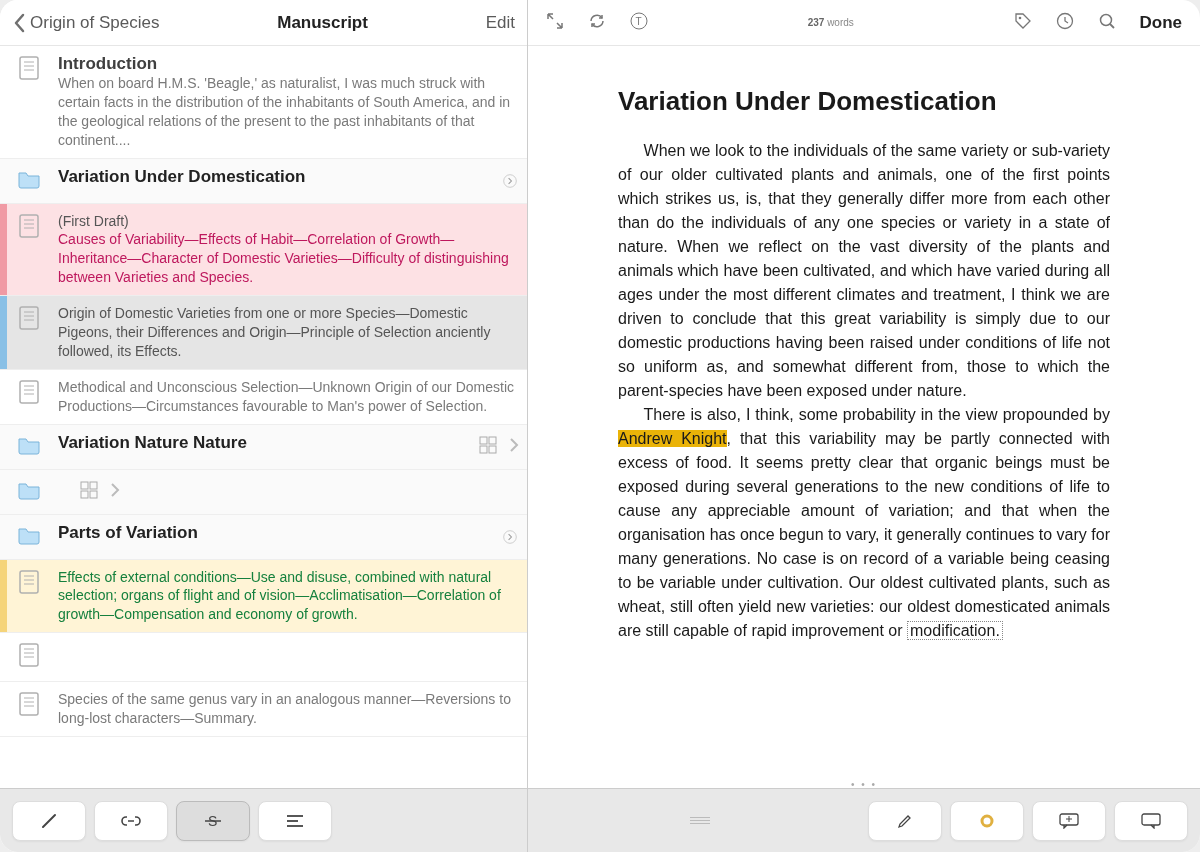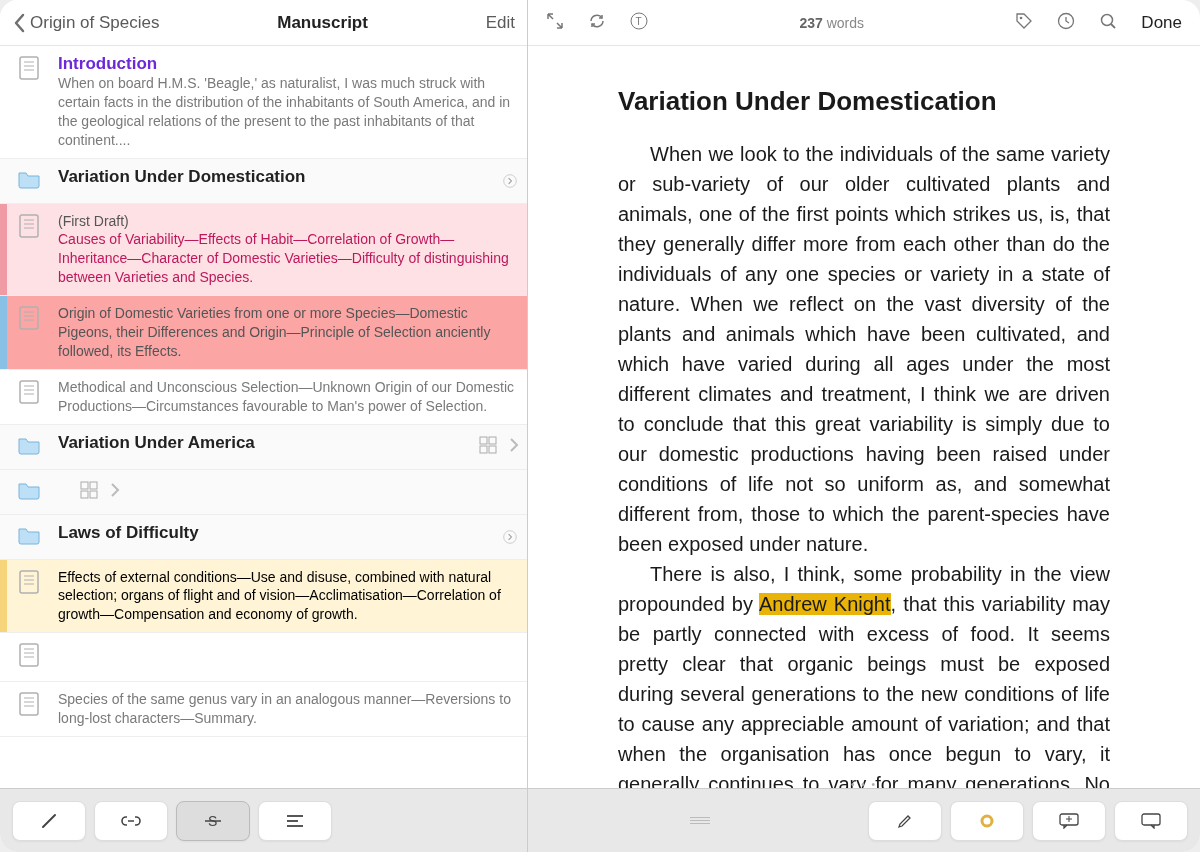--- a/index.html
+++ b/index.html
@@ -23,38 +23,38 @@
 .grid-icon svg { width:18px; height:18px; }
 .chev svg { width:10px; height:14px; }
 .section-title { font-size:17px; font-weight:600; color:#222; }
 .note-title { font-size:15px; font-weight:600; color:#5c5c5c; }
 .note-body { font-size:14px; color:#7a7a7a; line-height:1.35; }
 .folder-icon svg { width:24px; height:20px; }
 .doc-icon svg { width:20px; height:24px; }
 .stripe { position:absolute; left:0; top:0; bottom:0; width:7px; }
 .hl-pink { background:#fde1e4; }
 .hl-pink .stripe{background:#f09aa4;}
-.hl-blue { background:#fca5a5; }
+.hl-blue { background:#e5e5e5; }
 .hl-blue .stripe{background:#89c0e6;}
 .hl-yellow { background:#fff4d6; }
 .hl-yellow .stripe{background:#f5d47a;}
 .left-toolbar { height:64px; background:#e8e8e8; display:flex; gap:8px; padding:12px; border-top:1px solid #ccc;}
 .tbtn { width:74px; height:40px; background:#fff; border:1px solid #ddd; border-radius:8px; display:flex; align-items:center; justify-content:center; box-shadow:0 1px 2px rgba(0,0,0,.05);}
 .tbtn.active{background:#ddd;border:1px solid #bbb;}
 
 .right { flex:1; display:flex; flex-direction:column; }
 .r-header { height:46px; border-bottom:1px solid #e6e6e6; display:flex; align-items:center; padding:0 18px; gap:24px; color:#707070; }
 .r-header .spacer { flex:1; }
-.r-header .wc { font-size:14px; color:#888; }
+.r-header .wc { font-size:10px; color:#888; }
 .r-header .wc b { font-weight:600; color:#666; }
 .icbtn svg { width:18px; height:18px; }
-.done { font-size:17px; font-weight:400; color:#222; }
+.done { font-size:17px; font-weight:700; color:#222; }
 .editor { flex:1; padding:40px 90px 0 90px; font-family:Georgia,"Times New Roman",serif; color:#1a1a1a; overflow:auto; }
 .editor h1 { font-size:26px; font-weight:700; margin-bottom:22px; }
-.editor p { font-size:20px; line-height:1.5; text-align:justify; }
+.editor p { font-size:16px; line-height:1.5; text-align:justify; }
 .indent { text-indent:1.6em; }
 .hly { background:#eab308; }
 .boxed { border:1px dotted #888; padding:0 2px; }
 .right .left-toolbar { justify-content:flex-end; }
 .right .left-toolbar .divider-spacer{flex:1; display:flex; justify-content:center; align-items:center; flex-direction:column; gap:2px; color:#aaa;}
 .dots{letter-spacing:2px;font-size:10px;}
 .lines{width:20px;}
 .lines div{height:1px;background:#bbb;margin:2px 0;}
 </style>
 </head>
@@ -79,21 +79,21 @@
       <div class="row">
         <div class="row-gutter">
             <span class="doc-icon"><svg viewBox="0 0 20 24">
                 <rect x="1" y="1" width="18" height="22" rx="2" stroke="#b0b0b0" stroke-width="1.5" fill="none"></rect>
                 <line x1="5" y1="6" x2="15" y2="6" stroke="#b0b0b0"></line>
                 <line x1="5" y1="10" x2="15" y2="10" stroke="#b0b0b0"></line>
                 <line x1="5" y1="14" x2="15" y2="14" stroke="#b0b0b0"></line>
               </svg></span>
           </div>
         <div class="row-body">
-          <div class="note-title" style="font-size:17px;color:#6d28d9;font-weight:700">Introduction</div>
+          <div class="note-title" style="font-size:17px;color:#404040;font-weight:700">Introduction</div>
           <div class="note-body">When on board H.M.S. 'Beagle,' as naturalist, I was much struck with certain facts in the distribution of the inhabitants of South America, and in the geological relations of the present to the past inhabitants of that continent....</div>
         </div>
       </div>
 
       <div class="row section">
         <div class="row-gutter">
             <span class="folder-icon"><svg viewBox="0 0 24 20">
                 <path d="M2 4 h7 l2 3 h11 v10 a2 2 0 0 1 -2 2 H4 a2 2 0 0 1 -2 -2 Z" fill="#bde0f7" stroke="#7ab4da"></path>
               </svg></span>
           </div>
@@ -153,21 +153,21 @@
           </div>
       </div>
 
       <div class="row section">
         <div class="row-gutter">
             <span class="folder-icon"><svg viewBox="0 0 24 20">
                 <path d="M2 4 h7 l2 3 h11 v10 a2 2 0 0 1 -2 2 H4 a2 2 0 0 1 -2 -2 Z" fill="#bde0f7" stroke="#7ab4da"></path>
               </svg></span>
           </div>
         <div class="row-body">
-            <div class="section-title">Variation Under America</div>
+            <div class="section-title">Variation Nature Nature</div>
           </div>
         <div class="row-controls">
           <span class="grid-icon"><svg viewBox="0 0 18 18">
                 <rect x="1" y="1" width="7" height="7" stroke="#aaa" fill="none"></rect>
                 <rect x="10" y="1" width="7" height="7" stroke="#aaa" fill="none"></rect>
                 <rect x="1" y="10" width="7" height="7" stroke="#aaa" fill="none"></rect>
                 <rect x="10" y="10" width="7" height="7" stroke="#aaa" fill="none"></rect>
               </svg></span>
           <span class="chev"><svg viewBox="0 0 10 14">
                 <path d="M2 1 l6 6 -6 6" stroke="#bbb" fill="none" stroke-width="2"></path>
@@ -193,42 +193,42 @@
         </div>
       </div>
 
       <div class="row section">
         <div class="row-gutter">
             <span class="folder-icon"><svg viewBox="0 0 24 20">
                 <path d="M2 4 h7 l2 3 h11 v10 a2 2 0 0 1 -2 2 H4 a2 2 0 0 1 -2 -2 Z" fill="#bde0f7" stroke="#7ab4da"></path>
               </svg></span>
           </div>
         <div class="row-body">
-            <div class="section-title">Laws of Difficulty</div>
+            <div class="section-title">Parts of Variation</div>
           </div>
         <div class="row-arrow">
             <svg viewBox="0 0 20 20">
               <circle cx="10" cy="10" r="9" stroke="#bbb" fill="none"></circle>
               <path d="M8 6 l4 4 -4 4" stroke="#999" fill="none" stroke-width="1.5"></path>
             </svg>
           </div>
       </div>
 
       <div class="row hl-yellow">
         <div class="stripe"></div>
         <div class="row-gutter">
             <span class="doc-icon"><svg viewBox="0 0 20 24">
                 <rect x="1" y="1" width="18" height="22" rx="2" stroke="#b0b0b0" stroke-width="1.5" fill="none"></rect>
                 <line x1="5" y1="6" x2="15" y2="6" stroke="#b0b0b0"></line>
                 <line x1="5" y1="10" x2="15" y2="10" stroke="#b0b0b0"></line>
                 <line x1="5" y1="14" x2="15" y2="14" stroke="#b0b0b0"></line>
               </svg></span>
           </div>
         <div class="row-body">
-            <div class="note-body" style="color:#000000">Effects of external conditions—Use and disuse, combined with natural selection; organs of flight and of vision—Acclimatisation—Correlation of growth—Compensation and economy of growth.</div>
+            <div class="note-body" style="color:#15803d">Effects of external conditions—Use and disuse, combined with natural selection; organs of flight and of vision—Acclimatisation—Correlation of growth—Compensation and economy of growth.</div>
           </div>
       </div>
       <div class="row">
         <div class="row-gutter">
             <span class="doc-icon"><svg viewBox="0 0 20 24">
                 <rect x="1" y="1" width="18" height="22" rx="2" stroke="#b0b0b0" stroke-width="1.5" fill="none"></rect>
                 <line x1="5" y1="6" x2="15" y2="6" stroke="#b0b0b0"></line>
                 <line x1="5" y1="10" x2="15" y2="10" stroke="#b0b0b0"></line>
                 <line x1="5" y1="14" x2="15" y2="14" stroke="#b0b0b0"></line>
               </svg></span>

